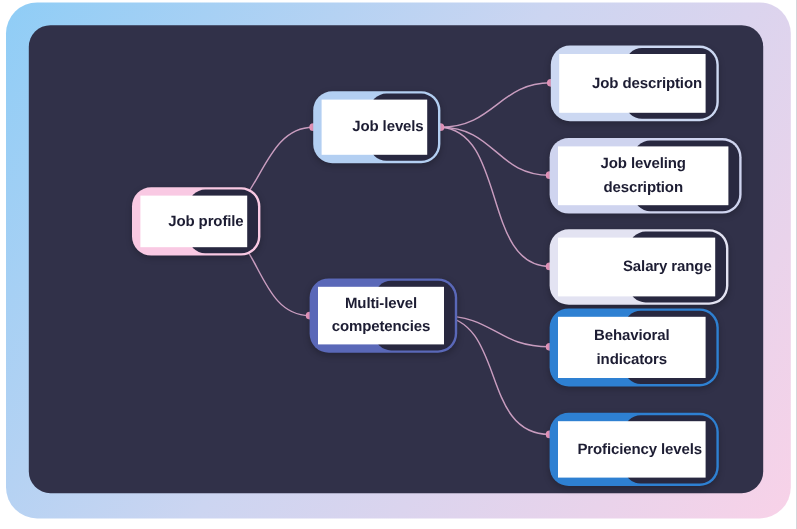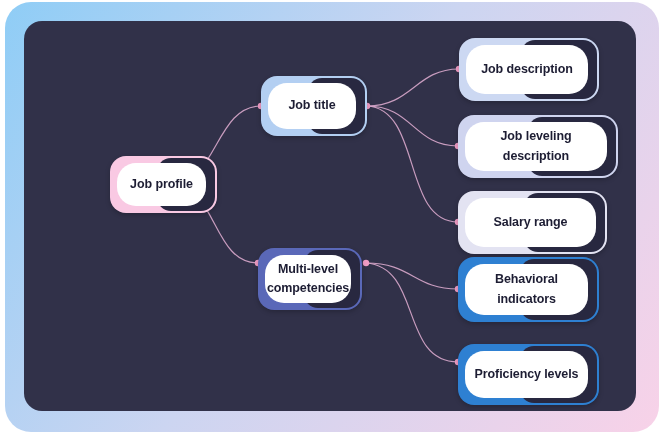--- a/index.html
+++ b/index.html
@@ -54,39 +54,39 @@
   }
   .node .capsule {
     position: absolute;
     top: 2px; right: 2px; bottom: 2px; left: 44%;
     border-radius: 14px;
     background: var(--capsule);
   }
   .node .card {
     position: absolute;
     top: 7px; bottom: 7px; left: 7px; right: 11px;
-    border-radius: 19px;
+    border-radius: 0;
     background: var(--card);
     display: flex;
     align-items: center;
-    justify-content: center;
+    justify-content: flex-end;
   }
   .node .label {
     font-size: 12.5px;
     font-weight: bold;
     letter-spacing: -0.1px;
     color: var(--text);
     text-align: center;
     line-height: 1.55;
     padding: 0 3px;
   }
   
   .n-job-profile      { left: 39px;  top: 135px; width: 107px; height: 57px; margin-left: 47px; }
   .n-job-title        { left: 237px; top: 55px;  width: 106px; height: 60px; }
-  .n-multi-level      { left: 234px; top: 211px; width: 104px; height: 62px; margin-top: 16px; }
+  .n-multi-level      { left: 234px; top: 211px; width: 123px; height: 62px; }
   .n-job-description  { left: 435px; top: 17px;  width: 140px; height: 63px; }
   .n-job-leveling     { left: 434px; top: 94px;  width: 160px; height: 63px; }
   .n-salary-range     { left: 434px; top: 170px; width: 149px; height: 63px; }
   .n-behavioral       { left: 434px; top: 236px; width: 141px; height: 65px; }
   .n-proficiency      { left: 434px; top: 311px; width: 141px; height: 61px; margin-top: 12px; }
 </style>
 </head>
 <body style="--frame-gradient-start: #8fcdf6; --frame-gradient-mid: #ccd5f1; --frame-gradient-end: #f8d2e8; --canvas: #313149; --capsule: #282840; --card: #ffffff; --text: #1d1d33; --edge-line: #d9a8cc; --edge-dot: #f09cc4;">
 
 <div class="frame">
@@ -115,21 +115,21 @@
     <div class="node n-job-profile" style="--accent: #f9c9e3;">
       <div class="capsule"></div>
       <div class="card">
         <span class="label">Job profile</span>
       </div>
     </div>
 
     <div class="node n-job-title" style="--accent: #b3cff2;">
       <div class="capsule"></div>
       <div class="card">
-        <span class="label">Job title</span>
+        <span class="label">Job levels</span>
       </div>
     </div>
 
     <div class="node n-multi-level" style="--accent: #5a68b8;">
       <div class="capsule"></div>
       <div class="card">
         <span class="label">Multi-level competencies</span>
       </div>
     </div>
 

